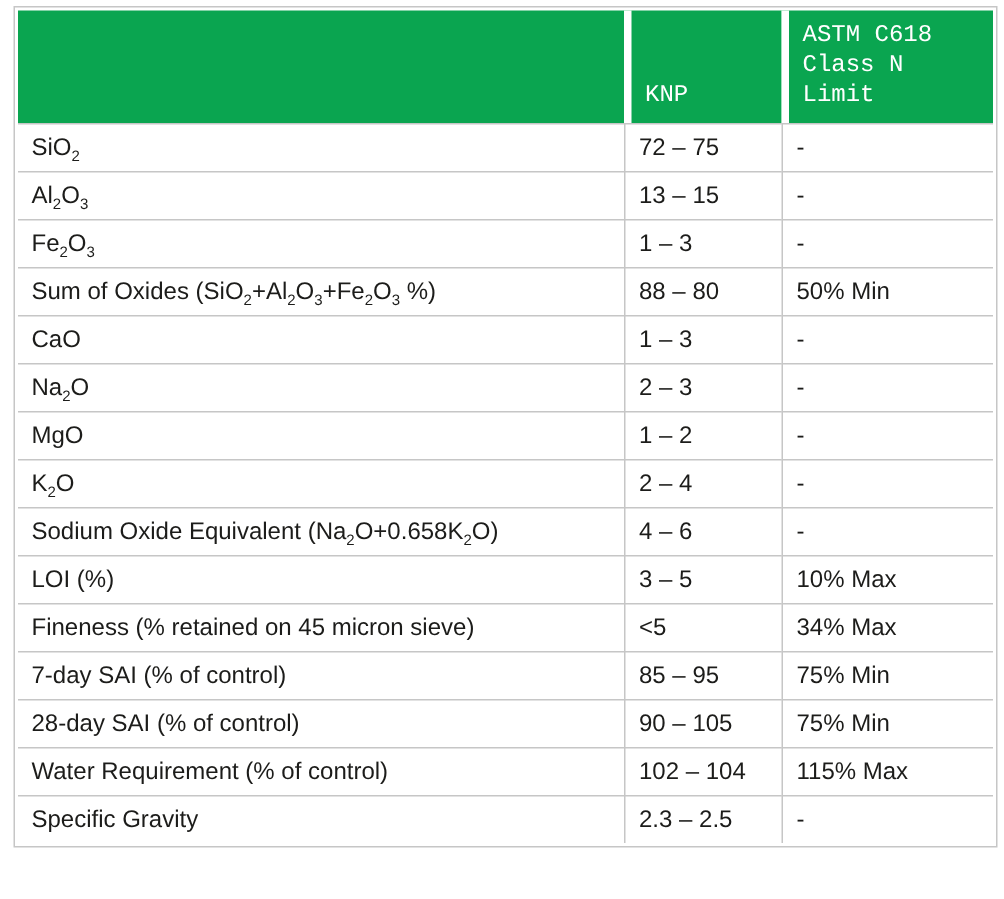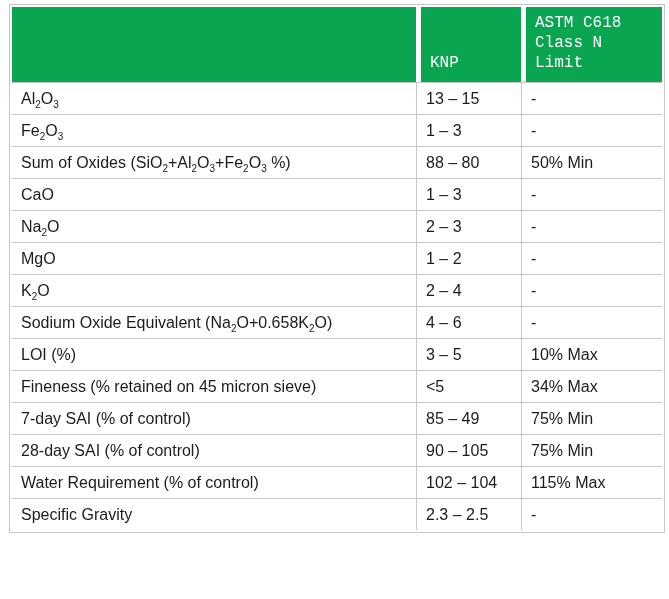--- a/index.html
+++ b/index.html
@@ -79,20 +79,25 @@
       <col style="width:141px">
     </colgroup>
     <thead>
       <tr>
         <th></th>
         <th>KNP</th>
         <th>ASTM C618 Class N Limit</th>
       </tr>
     </thead>
     <tbody>
+  <tr>
+    <td>SiO<sub>2</sub></td>
+    <td>72 – 75</td>
+    <td>-</td>
+  </tr>
 
   <tr>
     <td>Al<sub>2</sub>O<sub>3</sub></td>
     <td>13 – 15</td>
     <td>-</td>
   </tr>
 
   <tr>
     <td>Fe<sub>2</sub>O<sub>3</sub></td>
     <td>1 – 3</td>
@@ -143,21 +148,21 @@
   </tr>
 
   <tr>
     <td>Fineness (% retained on 45 micron sieve)</td>
     <td>&lt;5</td>
     <td>34% Max</td>
   </tr>
 
   <tr>
     <td>7-day SAI (% of control)</td>
-    <td>85 – 49</td>
+    <td>85 – 95</td>
     <td>75% Min</td>
   </tr>
 
   <tr>
     <td>28-day SAI (% of control)</td>
     <td>90 – 105</td>
     <td>75% Min</td>
   </tr>
 
   <tr>

